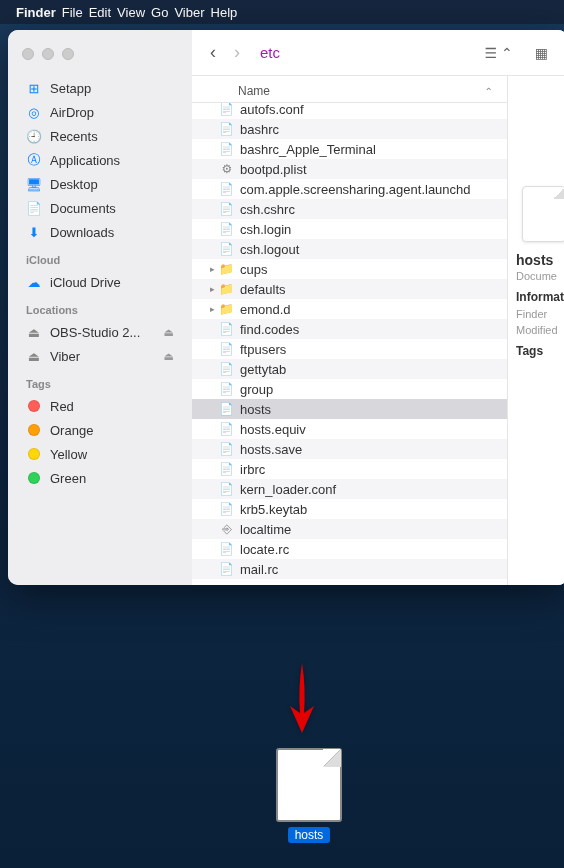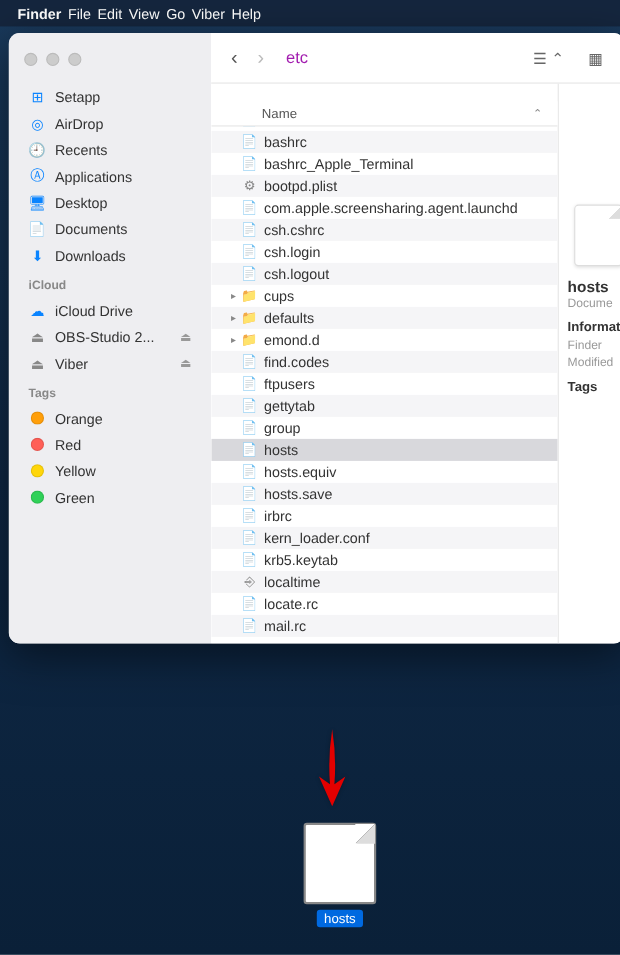--- a/index.html
+++ b/index.html
@@ -19,21 +19,21 @@
 .tagdot { width: 12px; height: 12px; border-radius: 50%; border: 1px solid rgba(0,0,0,0.1); }
 .main { flex: 1; display: flex; flex-direction: column; background: #fff; }
 .toolbar { height: 46px; display: flex; align-items: center; padding: 0 14px; gap: 10px; border-bottom: 1px solid #e5e5e5; }
 .navbtn { color: #bbb; font-size: 18px; padding: 0 4px; }
 .navbtn.active { color: #555; }
 .loc { font-size: 15px; color: #a21caf; font-weight: 500; margin-left: 6px; }
 .tbspace { flex: 1; }
 .tbic { color: #666; font-size: 14px; padding: 0 6px; }
 .content { flex: 1; display: flex; overflow: hidden; }
 .filecol { flex: 1; overflow-y: auto; border-right: 1px solid #e5e5e5; }
-.colhead { display: flex; align-items: center; padding: 4px 14px 4px 46px; font-size: 12px; color: #555; border-bottom: 1px solid #e5e5e5; background: #fff; position: sticky; top: 16px; }
+.colhead { display: flex; align-items: center; padding: 4px 14px 4px 46px; font-size: 12px; color: #555; border-bottom: 1px solid #e5e5e5; background: #fff; position: sticky; top: 4px; }
 .colhead .sortic { margin-left: auto; color: #888; font-size: 10px; }
 .frow { display: flex; align-items: center; padding: 2px 8px 2px 18px; font-size: 13px; color: #333; height: 20px; }
 .frow:nth-child(even) { background: #f5f5f7; }
 .frow.sel { background: #d8d8dc; }
 .disctri { width: 8px; font-size: 9px; color: #888; margin-right: 2px; }
 .fic { width: 14px; height: 16px; margin-right: 6px; display: flex; align-items: center; justify-content: center; font-size: 12px; color: #888; }
 .fic.folder { color: #0a84ff; }
 .infopane { width: 60px; padding: 10px 8px; font-size: 12px; color: #666; overflow: hidden; }
 .infopane .thumb { width: 44px; height: 56px; background: #fff; border: 1px solid #ddd; border-radius: 4px; margin: 100px 0 10px 6px; box-shadow: 0 1px 3px rgba(0,0,0,0.1); position: relative; }
 .infopane .thumb::after { content: ""; position: absolute; top: 0; right: 0; width: 12px; height: 12px; background: linear-gradient(135deg, transparent 50%, #ddd 50%); }
@@ -99,45 +99,46 @@
           <span>Downloads</span>
         </div>
       </div>
     <div class="shead" style="margin-top:6px">iCloud</div>
     <div id="icloud-list">
         <div class="sitem">
           <span class="ic">☁</span>
           <span>iCloud Drive</span>
         </div>
       </div>
+    <div class="shead" style="margin-top:6px">Locations</div>
     <div id="loc-list">
         <div class="sitem">
           <span class="ic gray">⏏</span>
           <span>OBS-Studio 2...</span>
           <span class="eject">⏏</span>
         </div>
         <div class="sitem">
           <span class="ic gray">⏏</span>
           <span>Viber</span>
           <span class="eject">⏏</span>
         </div>
       </div>
     <div class="shead" style="margin-top:6px">Tags</div>
     <div id="tag-list">
+        <div class="sitem">
+          <span class="ic">
+            <span class="tagdot" style="background: rgb(255, 95, 87);"></span>
+          </span>
+          <span>Red</span>
+        </div>
         <div class="sitem">
           <span class="ic">
             <span class="tagdot" style="background: rgb(255, 159, 10);"></span>
           </span>
           <span>Orange</span>
-        </div>
-        <div class="sitem">
-          <span class="ic">
-            <span class="tagdot" style="background: rgb(255, 95, 87);"></span>
-          </span>
-          <span>Red</span>
         </div>
         <div class="sitem">
           <span class="ic">
             <span class="tagdot" style="background: rgb(255, 214, 10);"></span>
           </span>
           <span>Yellow</span>
         </div>
         <div class="sitem">
           <span class="ic">
             <span class="tagdot" style="background: rgb(48, 209, 88);"></span>

